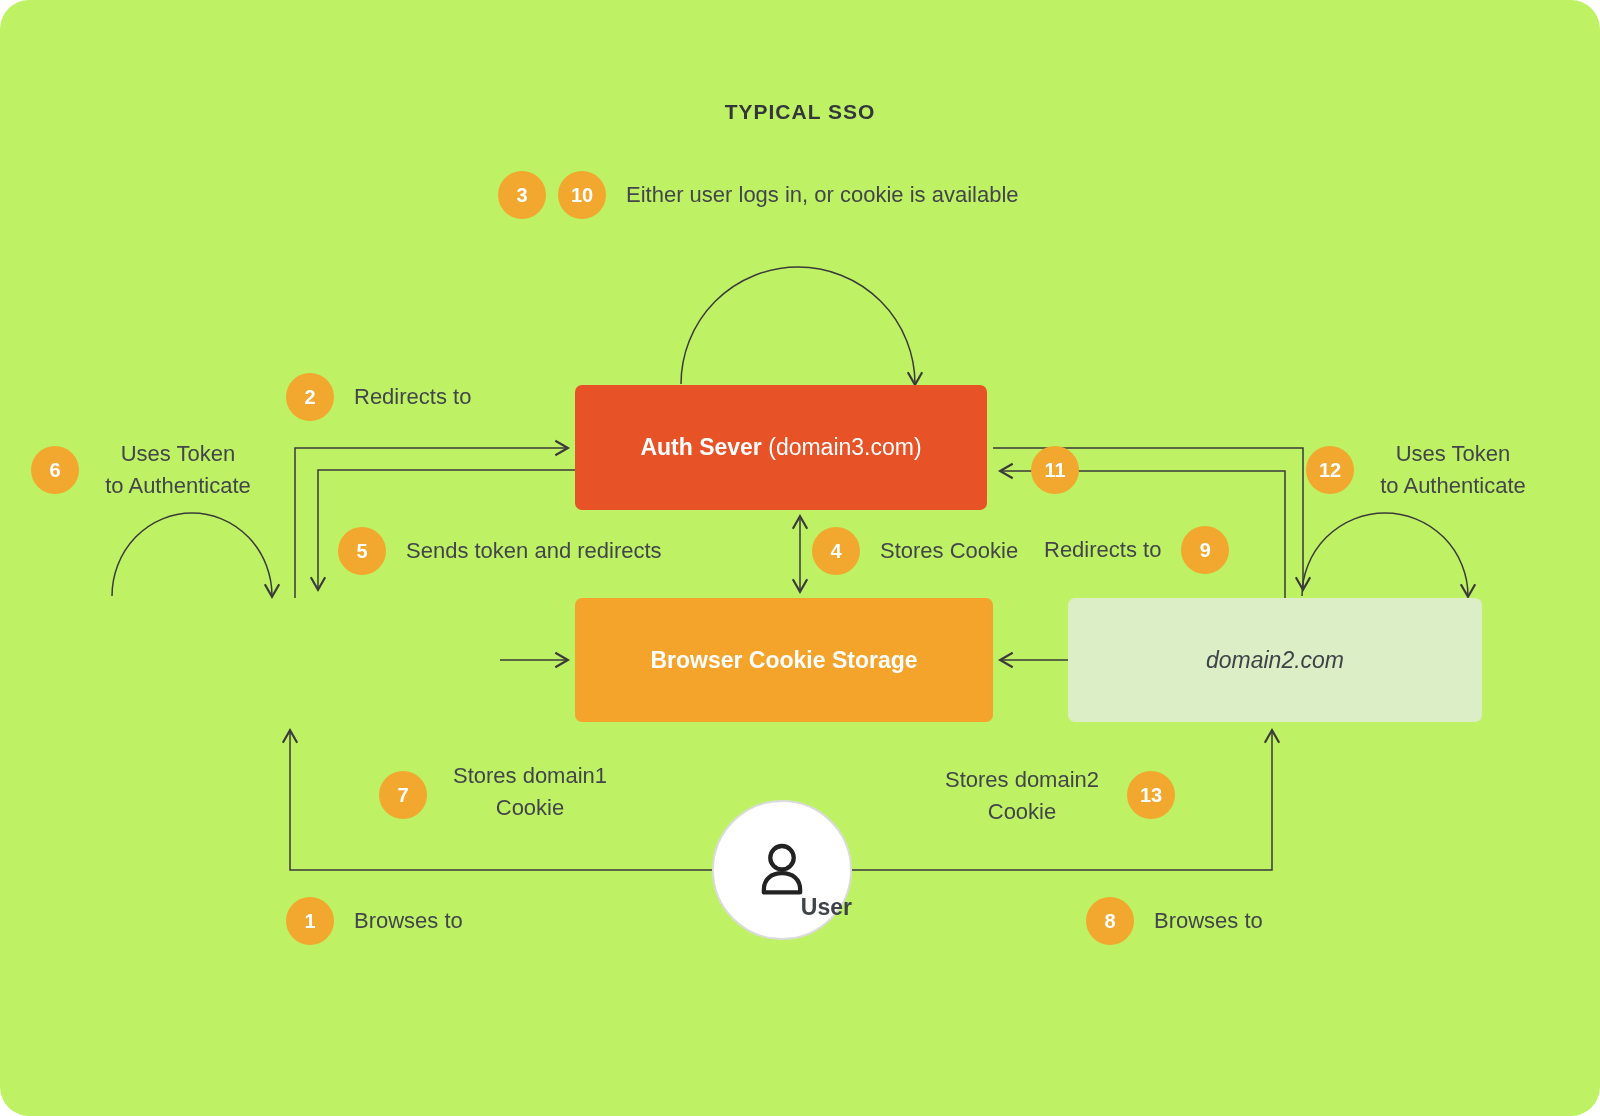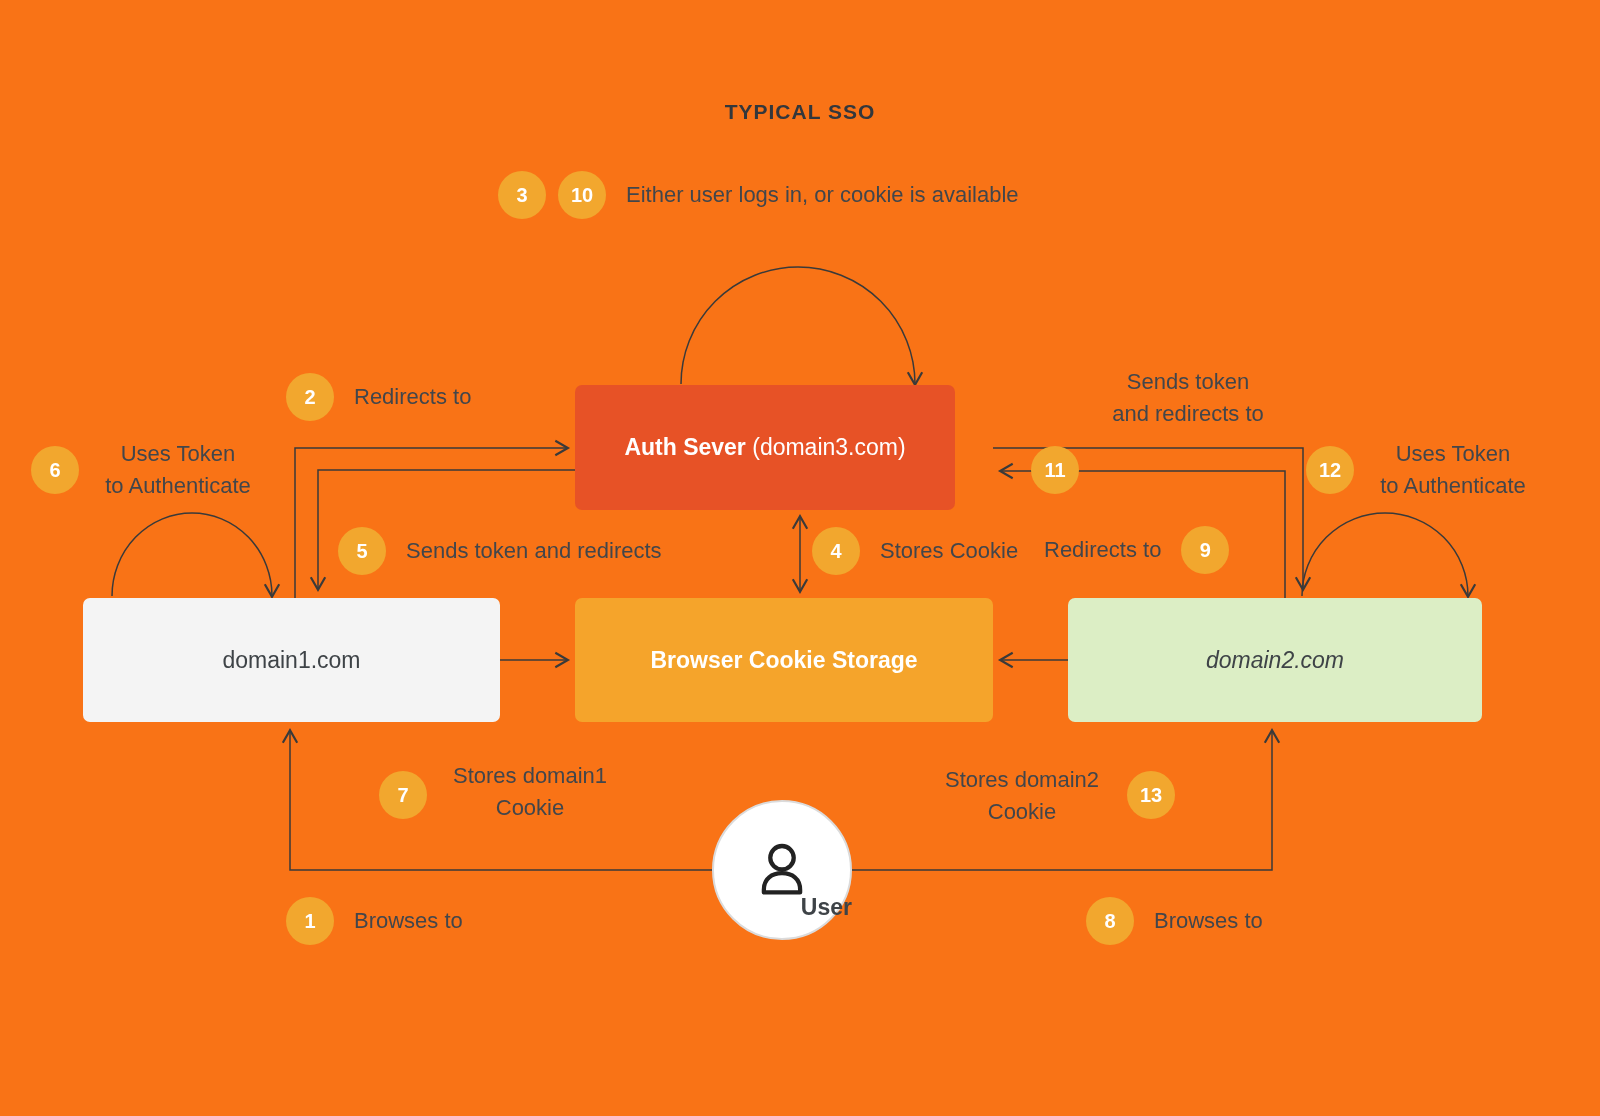--- a/index.html
+++ b/index.html
@@ -2,22 +2,23 @@
 <html><head>
 <meta charset="utf-8">
 <style>
   * { margin: 0; padding: 0; box-sizing: border-box; }
   html, body { background: #ffffff; }
   body { font-family: "Liberation Sans", sans-serif; }
   .canvas {
     position: relative;
     width: 1600px;
     height: 1116px;
-    background: #f97316;
+    background: #bef264;
     overflow: hidden;
+    border-radius: 29px;
   }
   .wires { position: absolute; left: 0; top: 0; z-index: 1; }
 
   .title {
     position: absolute;
     left: 0; top: 100px;
     width: 1600px;
     text-align: center;
     font-size: 21px;
     font-weight: bold;
@@ -30,21 +31,21 @@
     position: absolute;
     display: flex;
     align-items: center;
     justify-content: center;
     border-radius: 7px;
     font-size: 23px;
     color: #3e4347;
     z-index: 2;
     text-align: center;
   }
-  .node.auth { left: 575px; top: 385px; width: 380px; height: 125px; background: #e75226; color: #ffffff; }
+  .node.auth { left: 575px; top: 385px; width: 412px; height: 125px; background: #e75226; color: #ffffff; }
   .node.auth .bold-part { font-weight: bold; }
   .node.auth .rest-part { font-weight: normal; white-space: pre; }
   .node.bcs  { left: 575px; top: 598px; width: 418px; height: 124px; background: #f5a42b; color: #ffffff; font-weight: bold; }
   .node.d1   { left: 83px;  top: 598px; width: 417px; height: 124px; background: #f4f4f4; }
   .node.d2   { left: 1068px; top: 598px; width: 414px; height: 124px; background: #dceec5; font-style: italic; }
 
   .badge {
     width: 48px; height: 48px;
     border-radius: 50%;
     background: #f2a72e;
@@ -142,23 +143,20 @@
 
   <div class="title">TYPICAL SSO</div>
 
   <div class="node auth">
     <span class="bold-part">Auth Sever</span>
       <span class="rest-part"> (domain3.com)</span>
   </div>
   <div class="node bcs">
     <span>Browser Cookie Storage</span>
   </div>
-  <div class="node d1">
-    <span>domain1.com</span>
-  </div>
   <div class="node d2">
     <span>domain2.com</span>
   </div>
 
   <div class="user-circle">
     <svg width="64" height="64" viewBox="0 0 60 60">
       <g fill="none" stroke="#222222" stroke-width="4" stroke-linejoin="round" stroke-linecap="round">
         <circle cx="30" cy="18.5" r="11"></circle>
         <path d="M13 51 v-2.5 c0 -10.5 7.5 -15.5 17 -15.5 c9.5 0 17 5 17 15.5 V 51 z"></path>
       </g>
@@ -173,24 +171,20 @@
   </div>
 
   <div class="step" style="left:286px; top:373px;">
     <div class="badge">2</div>
     <div class="lbl">Redirects to</div>
   </div>
 
   <div class="step" style="left:1031px; top:446px;">
     <div class="badge">11</div>
   </div>
-  <div class="mlabel" style="left:1098px; top:366px; width:180px;">
-    <div>Sends token</div>
-    <div>and redirects to</div>
-  </div>
 
   <div class="step" style="left:31px; top:446px;">
     <div class="badge">6</div>
   </div>
   <div class="mlabel" style="left:88px; top:438px; width:180px;">
     <div>Uses Token</div>
     <div>to Authenticate</div>
   </div>
 
   <div class="step" style="left:1306px; top:446px;justify-content:center;">

